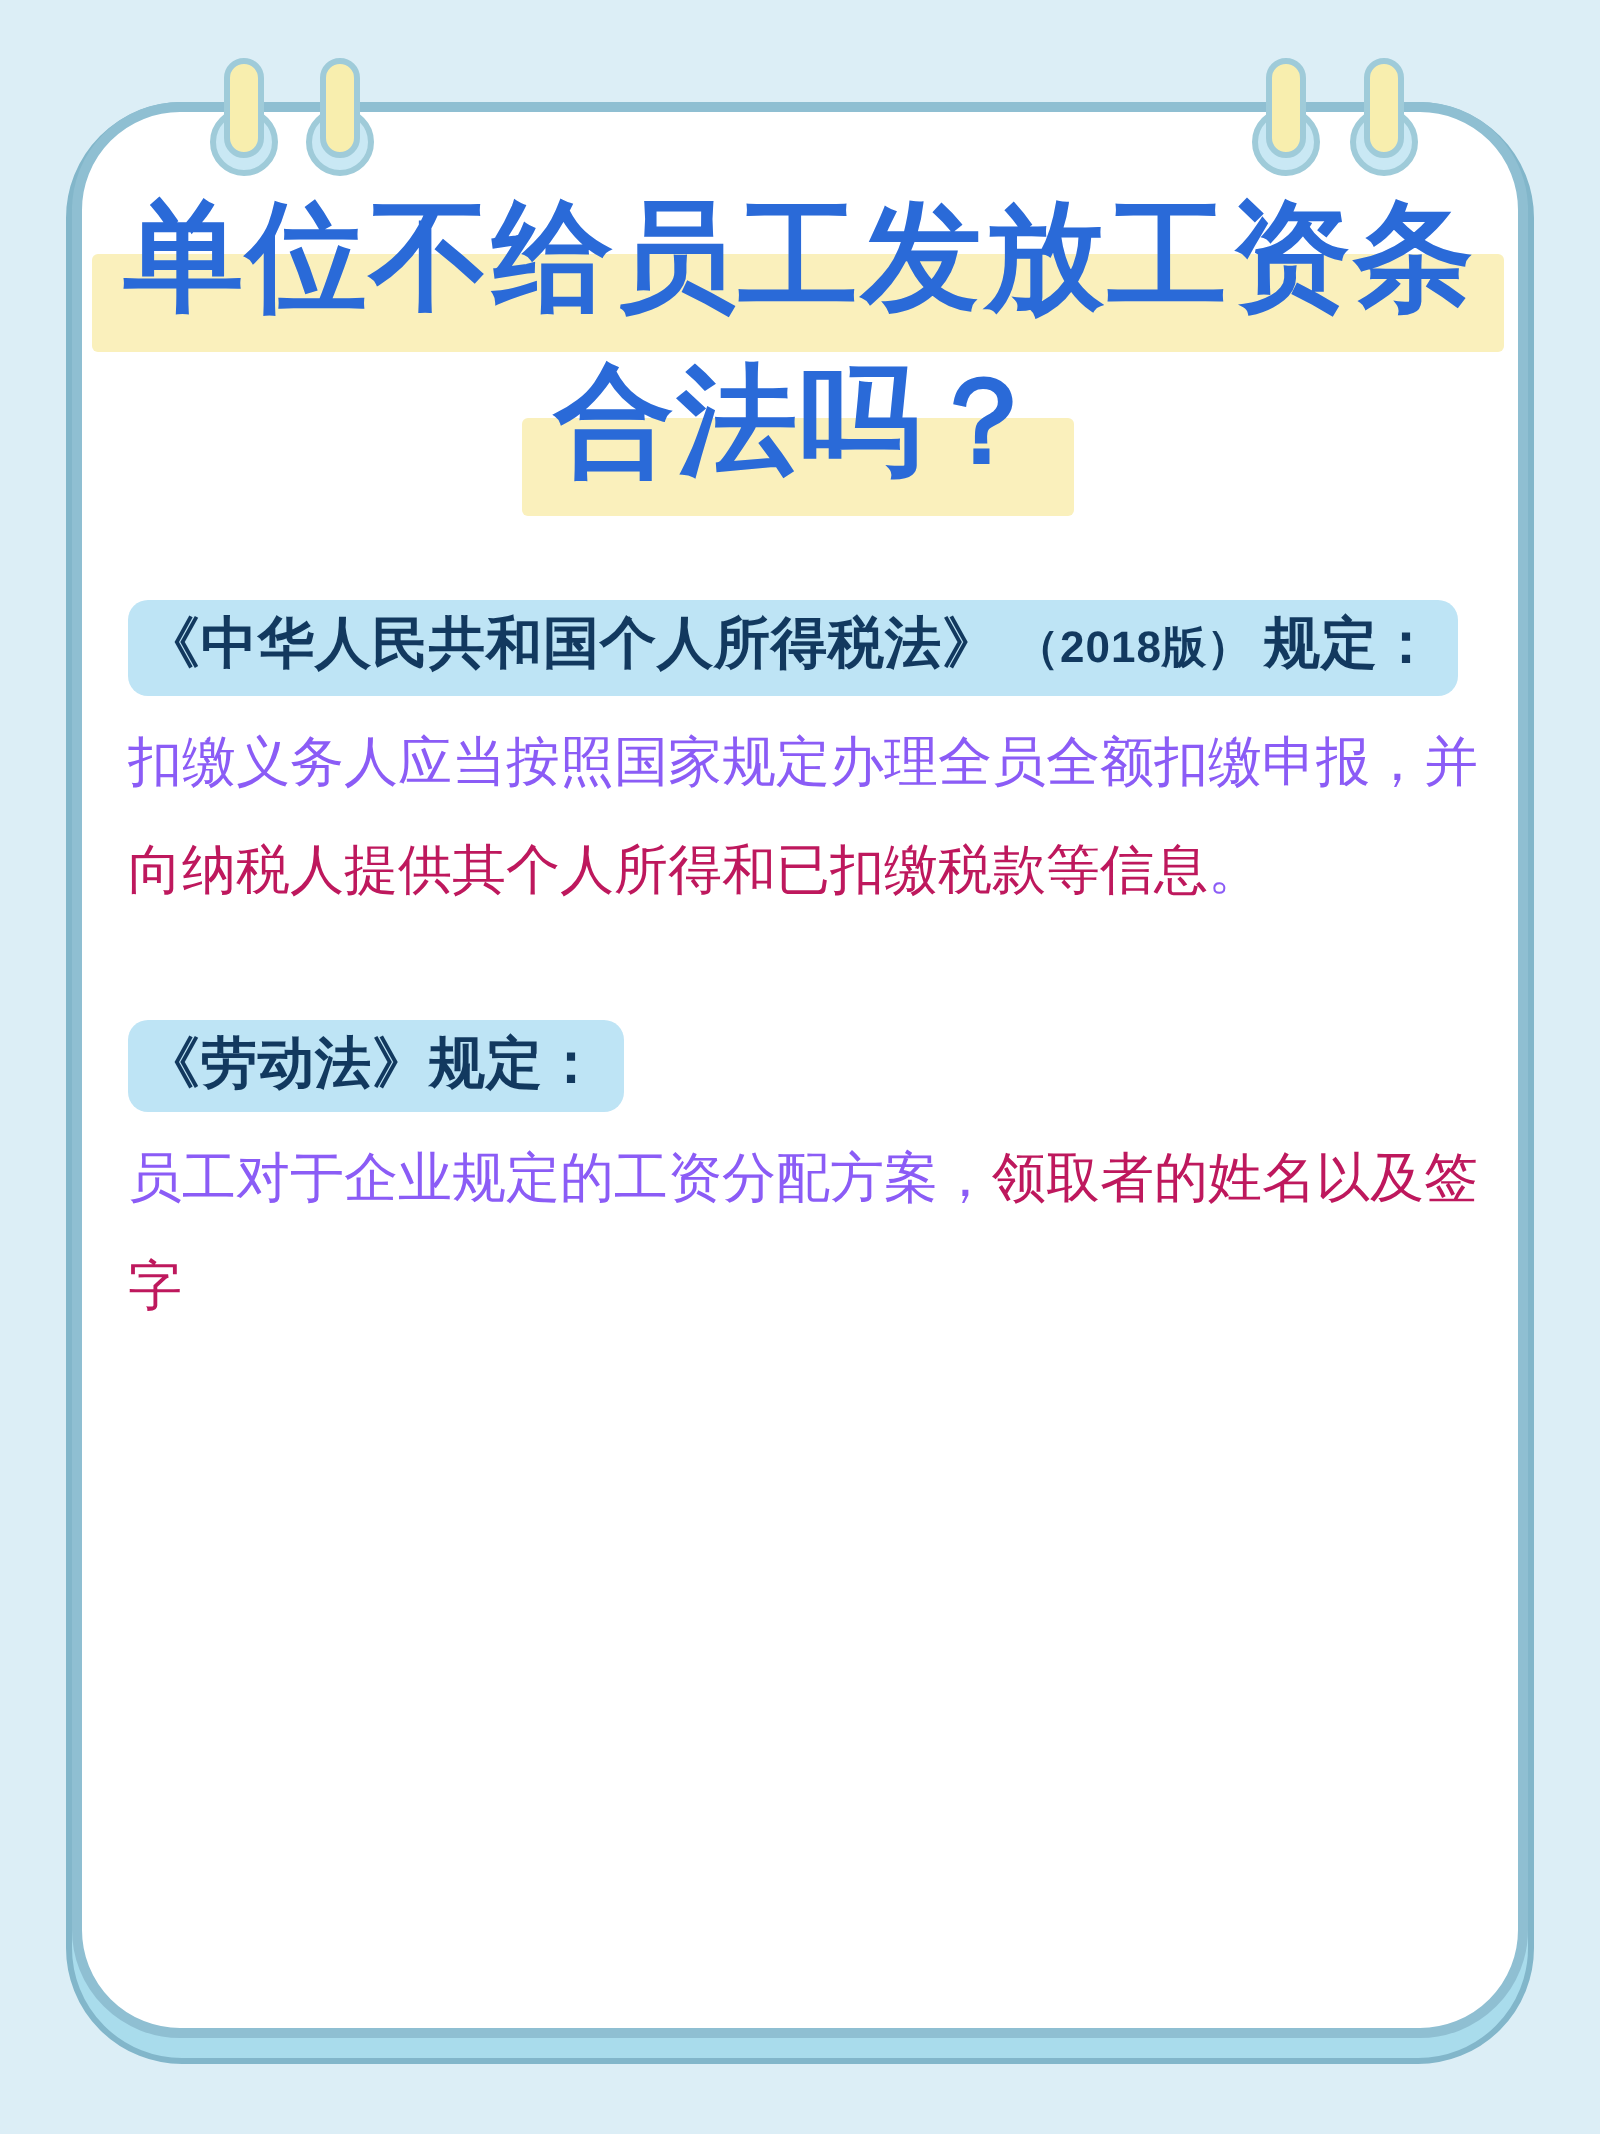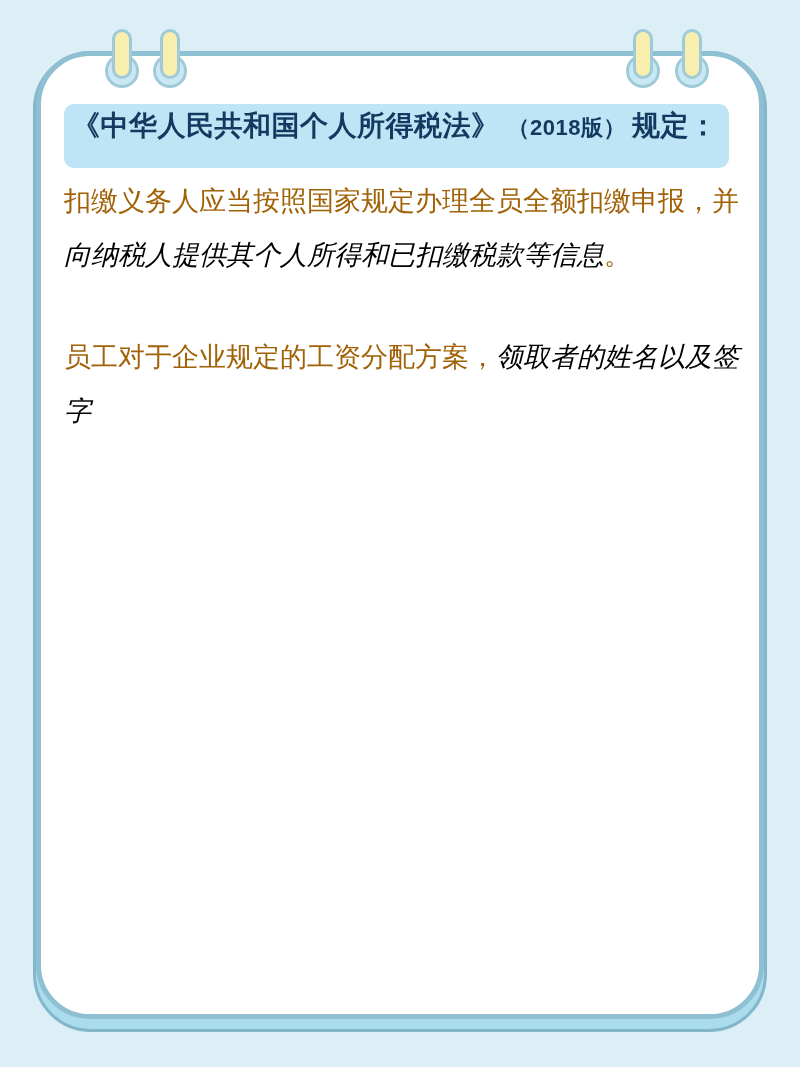--- a/index.html
+++ b/index.html
@@ -77,64 +77,71 @@
     border-radius: 3px;
     z-index: -1;
   }
   
   .content { padding: 0 16px 0 23px; }
   .section { margin-top: 48px; }
   .heading {
     display: inline-block;
     background: #bee4f5;
     border-radius: 10px;
-    padding: 6px 12px 24px 8px;
+    padding: 6px 12px 8px 8px;
     font-size: 28px;
     line-height: 32px;
     font-weight: bold;
     color: #12395f;
     letter-spacing: 0.5px;
   }
   .heading .note { font-size: 22px; margin: 0 6px 0 8px; }
   .heading .note:empty { display: none; margin: 0; }
   .body {
     margin-top: 6px;
     font-size: 27px;
     line-height: 54px;
     color: #1d3e66;
     letter-spacing: 0px;
     font-weight: 500;
   }
   .body .block { display: block; }
-  .red { color: #000000; font-style: italic; }
-  .navy { color: #a16207; }
+  .red { color: #be185d; }
+  .navy { color: #8b5cf6; }
 </style>
 </head>
 <body>
 
 <div class="page">
 
   <div class="card-back"></div>
 
   <div class="card">
 
+    <h1 class="title">
+      <span class="title-line"><span class="hl">单位不给员工发放工资条</span></span>
+      <span class="title-line"><span class="hl">合法吗？</span></span>
+    </h1>
 
     <div class="content">
 
       <section class="section">
         <h2 class="heading">
           <span>《中华人民共和国个人所得税法》</span><span class="note">（2018版）</span><span>规定：</span>
         </h2>
         <p class="body">
           <span class="block navy">扣缴义务人应当按照国家规定办理全员全额扣缴申报，并</span>
           <span class="block"><span class="red">向纳税人提供其个人所得和已扣缴税款等信息</span><span class="navy">。</span></span>
         </p>
       </section>
 
       <section class="section">
+        <h2 class="heading">
+          <span>《劳动法》</span><span>规定：</span>
+        </h2>
         <p class="body">
           <span class="navy">员工对于企业规定的工资分配方案，</span><span class="red">领取者的姓名以及签字</span><span class="navy"></span>
         </p>
       </section>
 
 
     </div>
   </div>
 
   <div class="clip clip-1">

